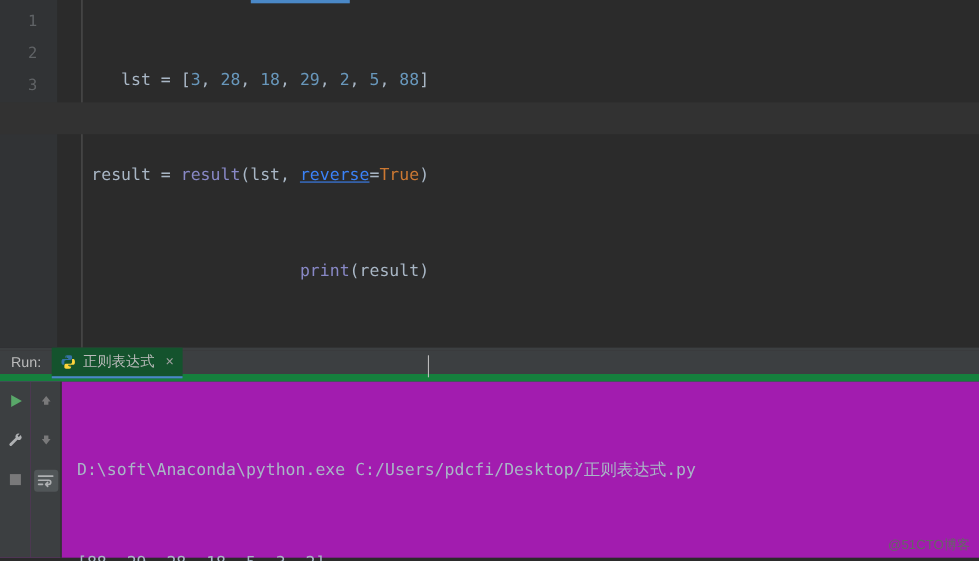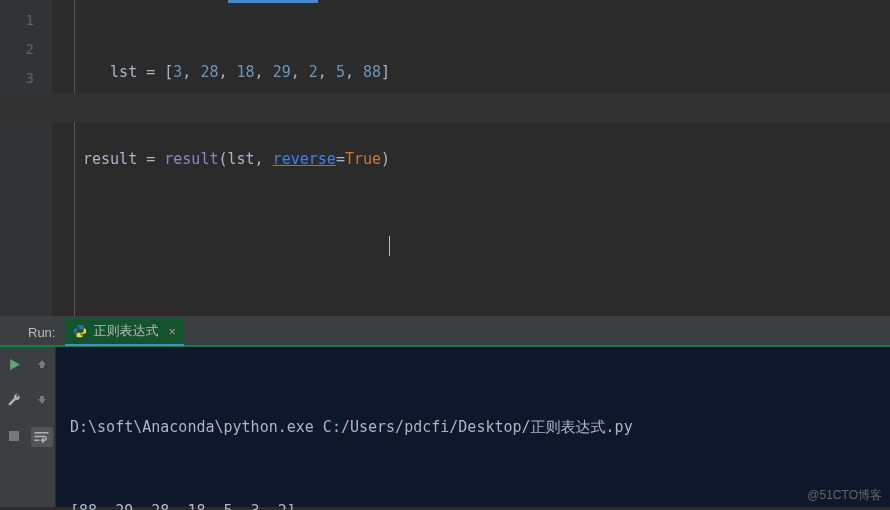--- a/index.html
+++ b/index.html
@@ -67,22 +67,22 @@
   .splitter {
     height: 3px;
     background: #3c3f41;
   }
 
   .run-header {
     height: 28px;
     background: #3c3f41;
     display: flex;
     align-items: center;
-    padding-left: 28px;
-    border-bottom: 2px solid #15803d;
+    padding-left: 10px;
+    border-bottom: 7px solid #15803d;
   }
   .run-label {
     color: #bbbbbb;
     font-size: 13px;
     font-family: sans-serif;
     margin-right: 10px;
   }
   .run-tab {
     display: flex;
     align-items: center;
@@ -100,21 +100,21 @@
   }
   .close-x {
     color: #a0a0a0;
     font-size: 13px;
     padding-left: 4px;
   }
 
   .run-body {
     display: flex;
     height: 160px;
-    background: #0f172a;
+    background: #a21caf;
   }
   .tool-col {
     width: 28px;
     background: #3c3f41;
     display: flex;
     flex-direction: column;
     align-items: center;
     padding-top: 8px;
     gap: 18px;
   }
@@ -169,20 +169,21 @@
   <div class="gutter">
     <div>1</div>
     <div>2</div>
     <div>3</div>
     <div>4</div>
   </div>
   <div class="code-vline"></div>
   <div class="code">
     <div><span class="tok-id">lst</span><span class="tok-op"> = </span><span class="tok-br">[</span><span class="tok-num">3</span><span class="tok-op">, </span><span class="tok-num">28</span><span class="tok-op">, </span><span class="tok-num">18</span><span class="tok-op">, </span><span class="tok-num">29</span><span class="tok-op">, </span><span class="tok-num">2</span><span class="tok-op">, </span><span class="tok-num">5</span><span class="tok-op">, </span><span class="tok-num">88</span><span class="tok-br">]</span></div>
     <div><span class="tok-id">result</span><span class="tok-op"> = </span><span class="tok-call">result</span><span class="tok-br">(</span><span class="tok-id">lst</span><span class="tok-op">, </span><span class="tok-kwarg">reverse</span><span class="tok-op">=</span><span class="tok-kw">True</span><span class="tok-br">)</span></div>
+    <div><span class="tok-builtin">print</span><span class="tok-br">(</span><span class="tok-id">result</span><span class="tok-br">)</span></div>
     <div><span class="caret"></span></div>
   </div>
 </div>
 
 <div class="splitter"></div>
 
 <div class="run-header">
   <span class="run-label">Run:</span>
   <div class="run-tab">
     <svg class="py-icon" viewBox="0 0 16 16">

